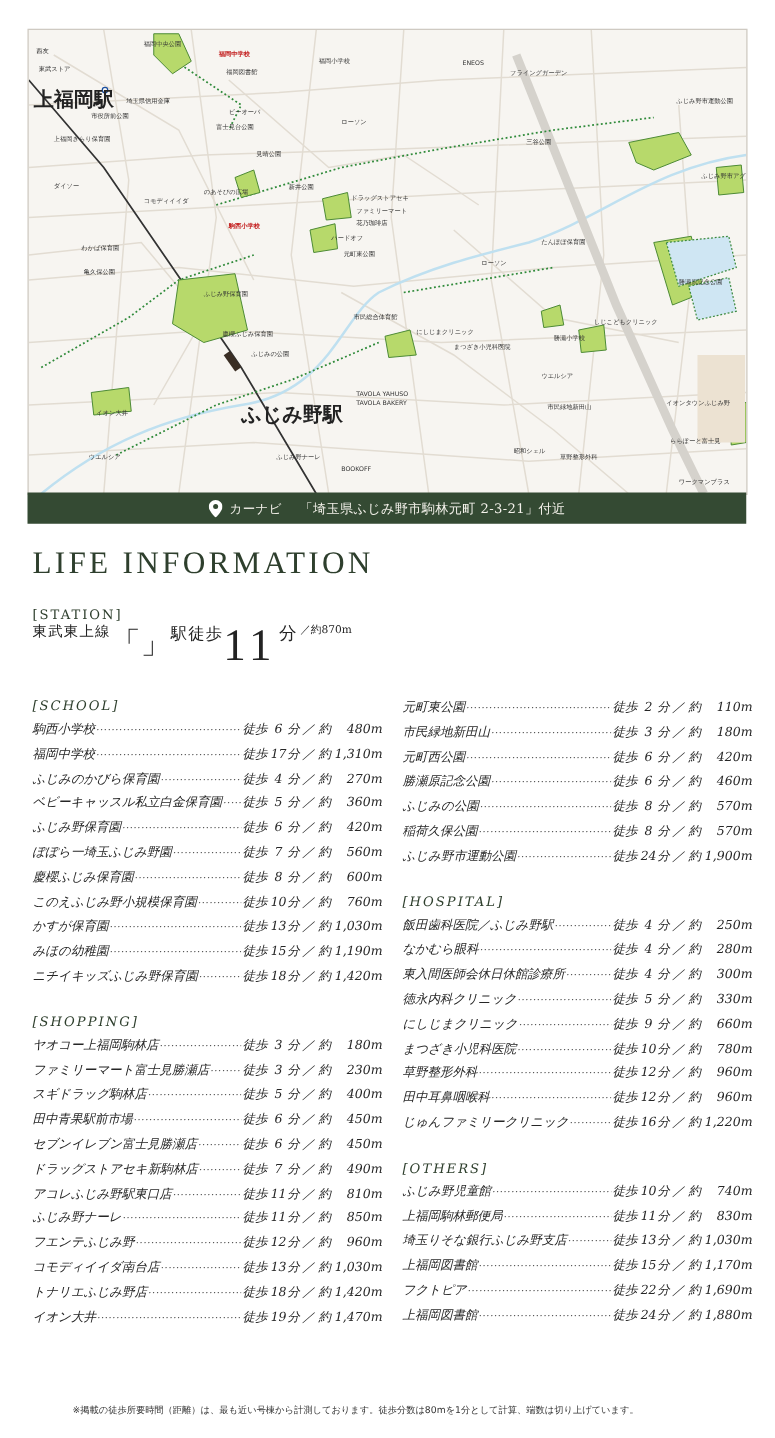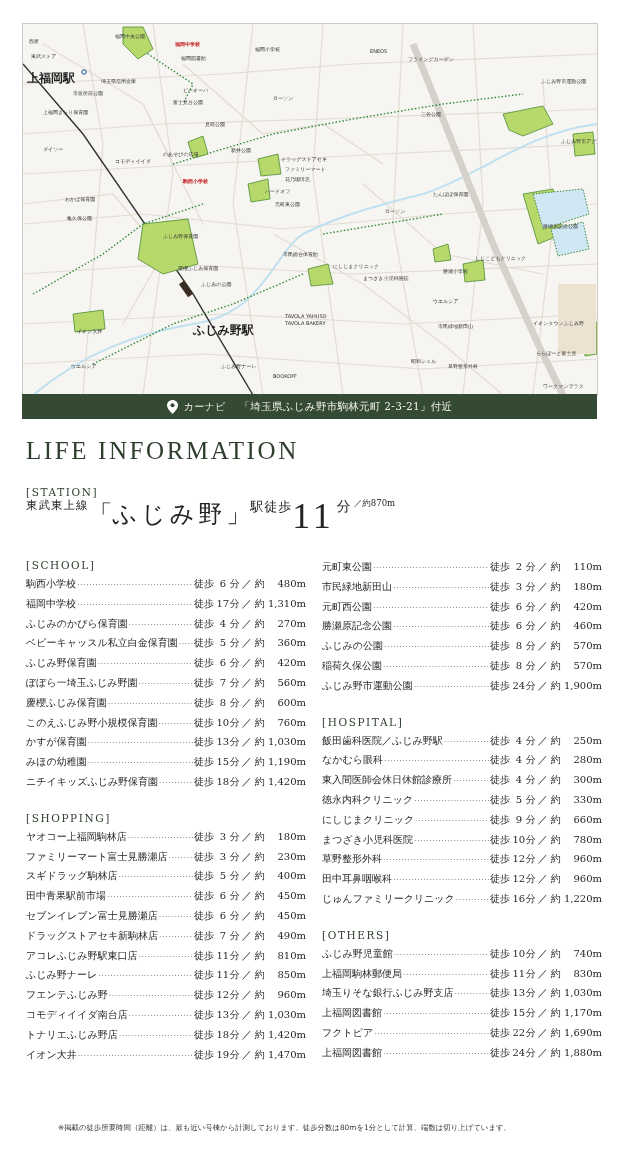--- a/index.html
+++ b/index.html
@@ -14,21 +14,21 @@
     background: #f7f5f1; border: 1px solid #cfcac2; overflow: hidden;
   }
   .map svg { position: absolute; left: 0; top: 0; }
   .map-label {
     position: absolute; font-size: 5px; color: #333; white-space: nowrap;
     font-family: "DejaVu Sans", sans-serif; line-height: 1;
   }
   .map-label.red { color: #c21a1a; font-weight: bold; }
   .station-big {
     position: absolute; font-family: Liberation Mono, monospace; font-weight: bold;
-    font-size: 12px; color: #222; white-space: nowrap;
+    font-size: 16px; color: #222; white-space: nowrap;
   }
   .gt-logo {
     position: absolute; left: 274px; top: 158px; width: 64px; height: 61px;
     background: #2f4a30; border: 1px solid #1f331f; color: #fff; text-align: center;
   }
   .gt-mark { font-size: 20px; line-height: 22px; margin-top: 6px; letter-spacing: -3px; font-family: "DejaVu Serif", serif; }
   .gt-name { font-size: 6px; letter-spacing: 0.5px; margin-top: 1px; }
   .gt-sub { font-size: 3.5px; line-height: 5px; margin-top: 1px; font-family: "DejaVu Sans", sans-serif; }
 
   .nav-banner {
@@ -52,21 +52,21 @@
   }
   .st-line-name { font-size: 11.5px; padding-bottom: 7px; letter-spacing: 1px; }
   .st-name { font-size: 24px; padding-bottom: 2px; letter-spacing: 4px; }
   .st-bracket { font-size: 24px; padding-bottom: 2px; }
   .st-walk { font-size: 13px; padding-bottom: 6px; letter-spacing: 1px; }
   .st-min { font-size: 36px; line-height: 36px; font-family: "Liberation Serif", serif; letter-spacing: 4px; }
   .st-fun { font-size: 14px; padding-bottom: 6px; margin-left: 2px; }
   .st-dist { font-size: 8.5px; padding-bottom: 7px; margin-left: 3px; }
 
   
-  .col { position: absolute; width: 280px; }
+  .col { position: absolute; width: 280px; font-style: italic; }
   .col-left { left: 26px; top: 557px; }
   .col-right { left: 322px; top: 557px; }
   .group { margin-bottom: 18px; }
   .group .sec-head { height: 17px; line-height: 17px; }
   .row {
     display: flex; align-items: baseline; height: 19.8px; line-height: 19.8px;
     font-size: 10px; white-space: nowrap; color: #262626;
   }
   .row .name { flex: 0 0 auto; }
   .row .dots {
@@ -228,21 +228,20 @@
   <span class="nav-prefix">カーナビ</span>
   <span>「埼玉県ふじみ野市駒林元町 2-3-21」付近</span>
 </div>
 
 <div class="life-title">LIFE INFORMATION</div>
 
 <div class="sec-head station-head">[STATION]</div>
 <div class="station-line">
   <span class="st-line-name">東武東上線</span>
   <span class="st-bracket">「</span>
-  <span class="st-name">ふじみ野</span>
   <span class="st-bracket">」</span>
   <span class="st-walk">駅徒歩</span>
   <span class="st-min">11</span>
   <span class="st-fun">分</span>
   <span class="st-dist">／約870m</span>
 </div>
 
 <div class="col col-left">
   <div class="group">
     <div class="sec-head">[SCHOOL]</div>

